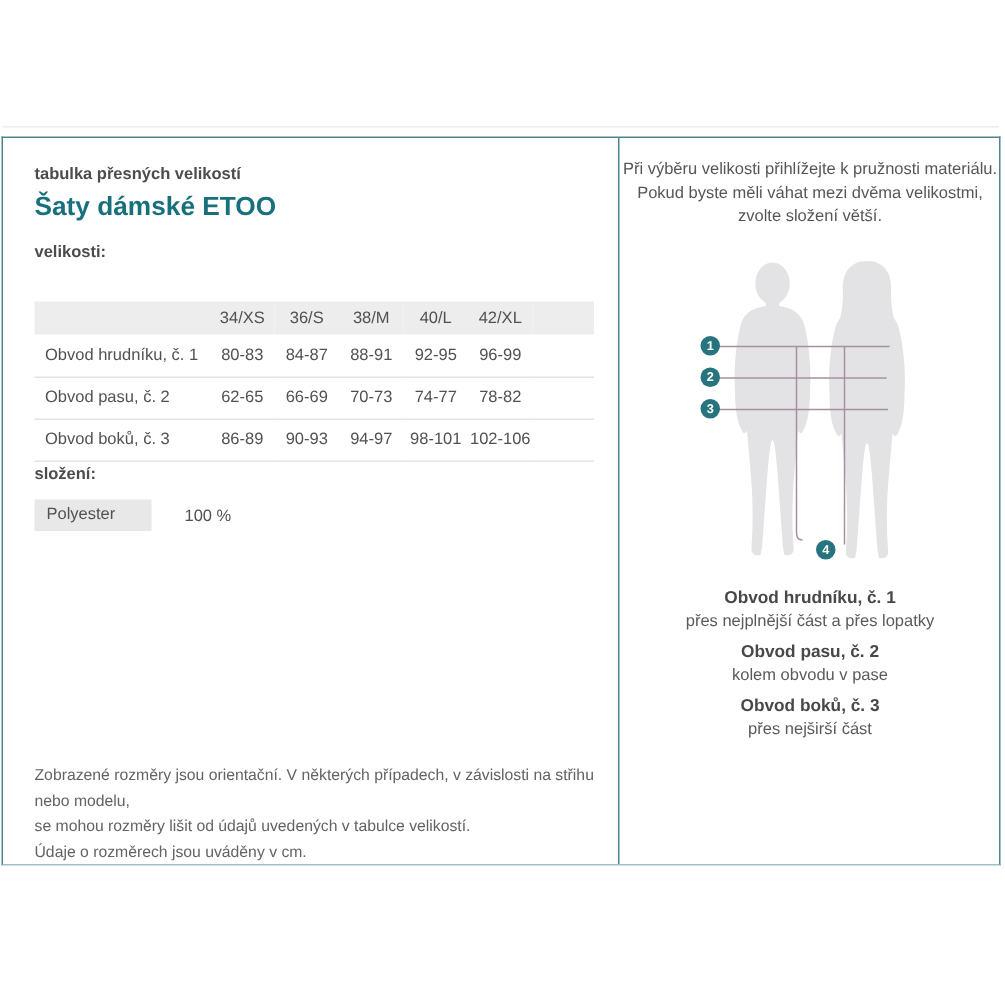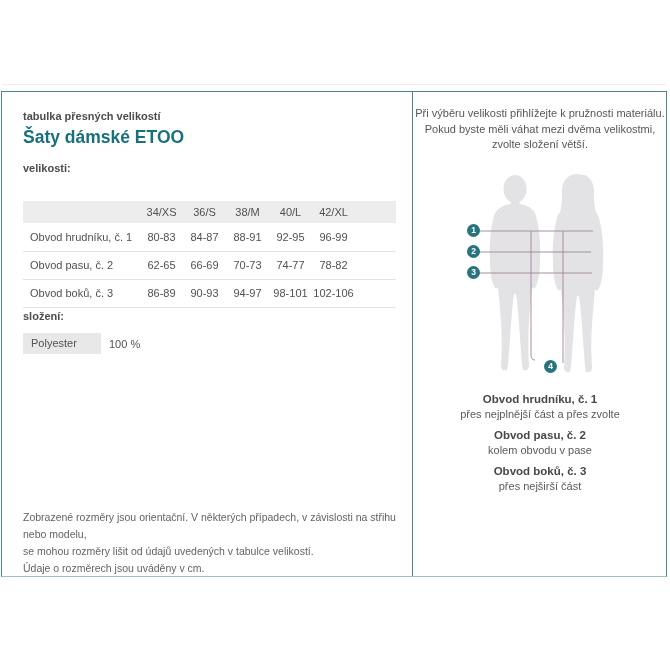--- a/index.html
+++ b/index.html
@@ -24,21 +24,21 @@
 
   table.size-table { position:absolute; left:21px; top:109px; width:373px;
                      border-collapse:collapse; table-layout:fixed; }
   table.size-table th { background:#ededed; height:22px; font-weight:normal;
                         font-size:11px; color:#515153; text-align:center; }
   table.size-table td { height:28px; border-bottom:1px solid #e3e3e3;
                         font-size:11px; color:#515153; text-align:center; }
   table.size-table .lbl { text-align:left; padding-left:7px; }
   col.c-label { width:117px; } col.c-size { width:43px; } col.c-fill { width:41px; }
 
-  .chip-row { position:absolute; left:21px; top:241px; display:flex; align-items:center; gap:8px; }
+  .chip-row { position:absolute; left:21px; top:241px; display:flex; align-items:center; gap:22px; }
   .chip { width:78px; height:21px; background:#e8e8e8; font-size:11px; color:#515153;
           line-height:21px; padding-left:8px; }
   .chip-pct { font-size:11px; color:#515153; }
 
   .disclaimer { position:absolute; left:21px; top:417px; width:380px;
                 font-size:10.5px; color:#636365; line-height:17px; }
 
   
   .right { position:absolute; left:411px; top:0; width:254px; height:100%; }
   .intro { position:absolute; left:0; top:14px; width:254px; text-align:center;
@@ -182,21 +182,21 @@
       </svg>
 
       <span class="marker m1">1</span>
       <span class="marker m2">2</span>
       <span class="marker m3">3</span>
       <span class="marker m4">4</span>
 
       <div class="measure-list">
         <div class="measure-item">
           <div class="measure-title">Obvod hrudníku, č. 1</div>
-          <div class="measure-desc">přes nejplnější část a přes zvolte</div>
+          <div class="measure-desc">přes nejplnější část a přes lopatky</div>
         </div>
         <div class="measure-item">
           <div class="measure-title">Obvod pasu, č. 2</div>
           <div class="measure-desc">kolem obvodu v pase</div>
         </div>
         <div class="measure-item">
           <div class="measure-title">Obvod boků, č. 3</div>
           <div class="measure-desc">přes nejširší část</div>
         </div>
       </div>

